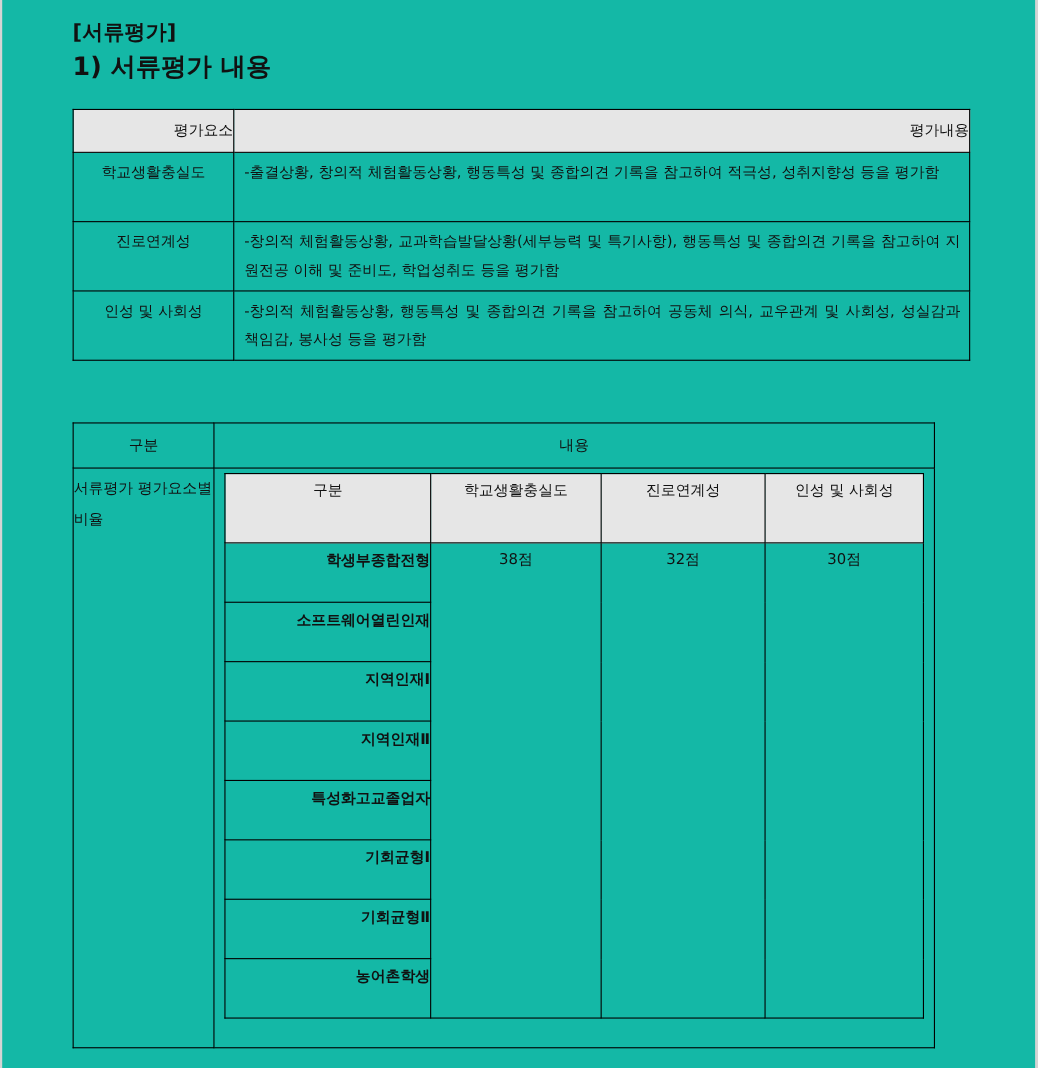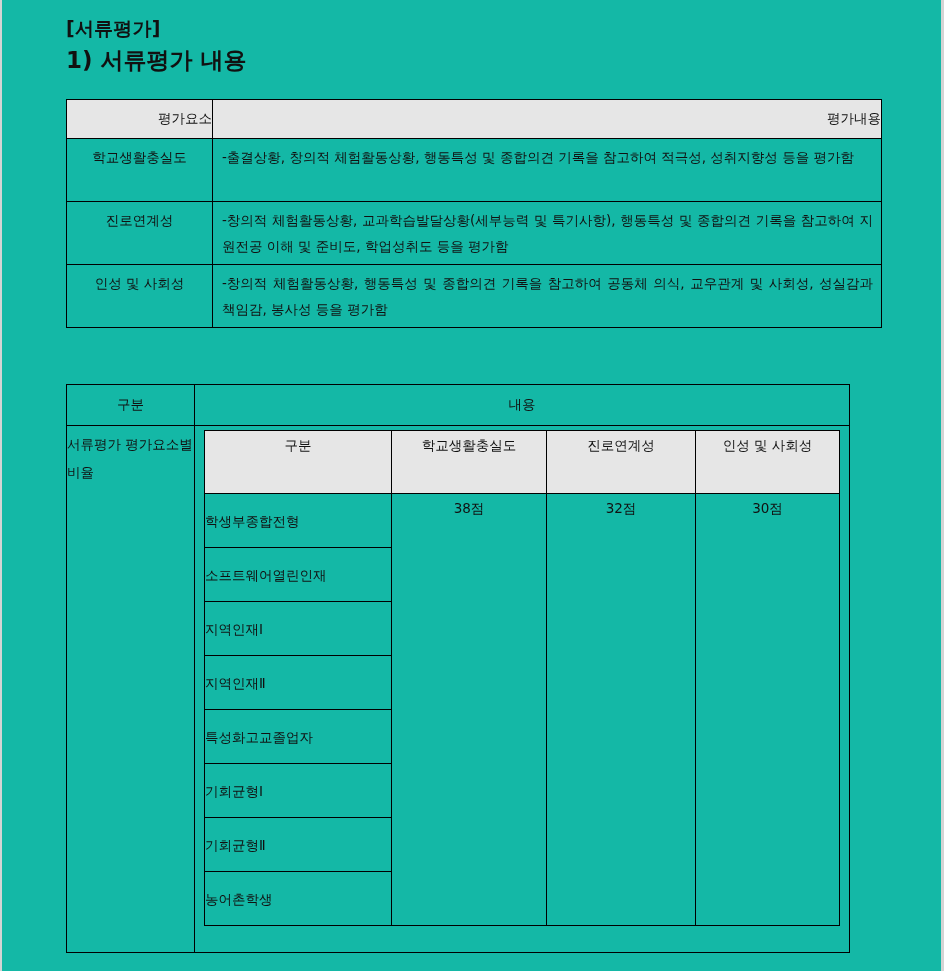--- a/index.html
+++ b/index.html
@@ -40,21 +40,21 @@
     .t1 td.k { width: 146px; text-align: center; padding-top: 5px; }
     .t1 td.v { padding: 5px 8px 2px 9px; text-align: justify; margin-top: 32px; }
     
     .t2 { position: absolute; left: 64px; top: 384px; width: 784px; }
     .t2 td.hd { height: 41px; text-align: center; vertical-align: middle; }
     .t2 td.lbl { width: 161px; text-align: left; line-height: 28px; padding-top: 4px; }
     .t2 td.inner-wrap { padding: 4px 9px 0 9px; position: relative; height: 527px; }
     
     .t3 { width: 636px; }
     .t3 th { background: #e6e6e6; height: 63px; text-align: center; padding-top: 6px; }
-    .t3 td.name { width: 187px; height: 54px; text-align: left; padding-top: 19px; }
+    .t3 td.name { width: 187px; height: 54px; text-align: right; padding-top: 7px; font-weight: bold; }
     .t3 td.score { text-align: center; padding-top: 6px; }
     .t3 th.c1 { width: 187px; }
     .t3 th.c2 { width: 155px; }
     .t3 th.c3 { width: 149px; }
     .note {
       font-size: 13.5px; margin-top: 5px; padding-left: 1px; height: 26px;
     }
   </style>
 </head>
 <body>

